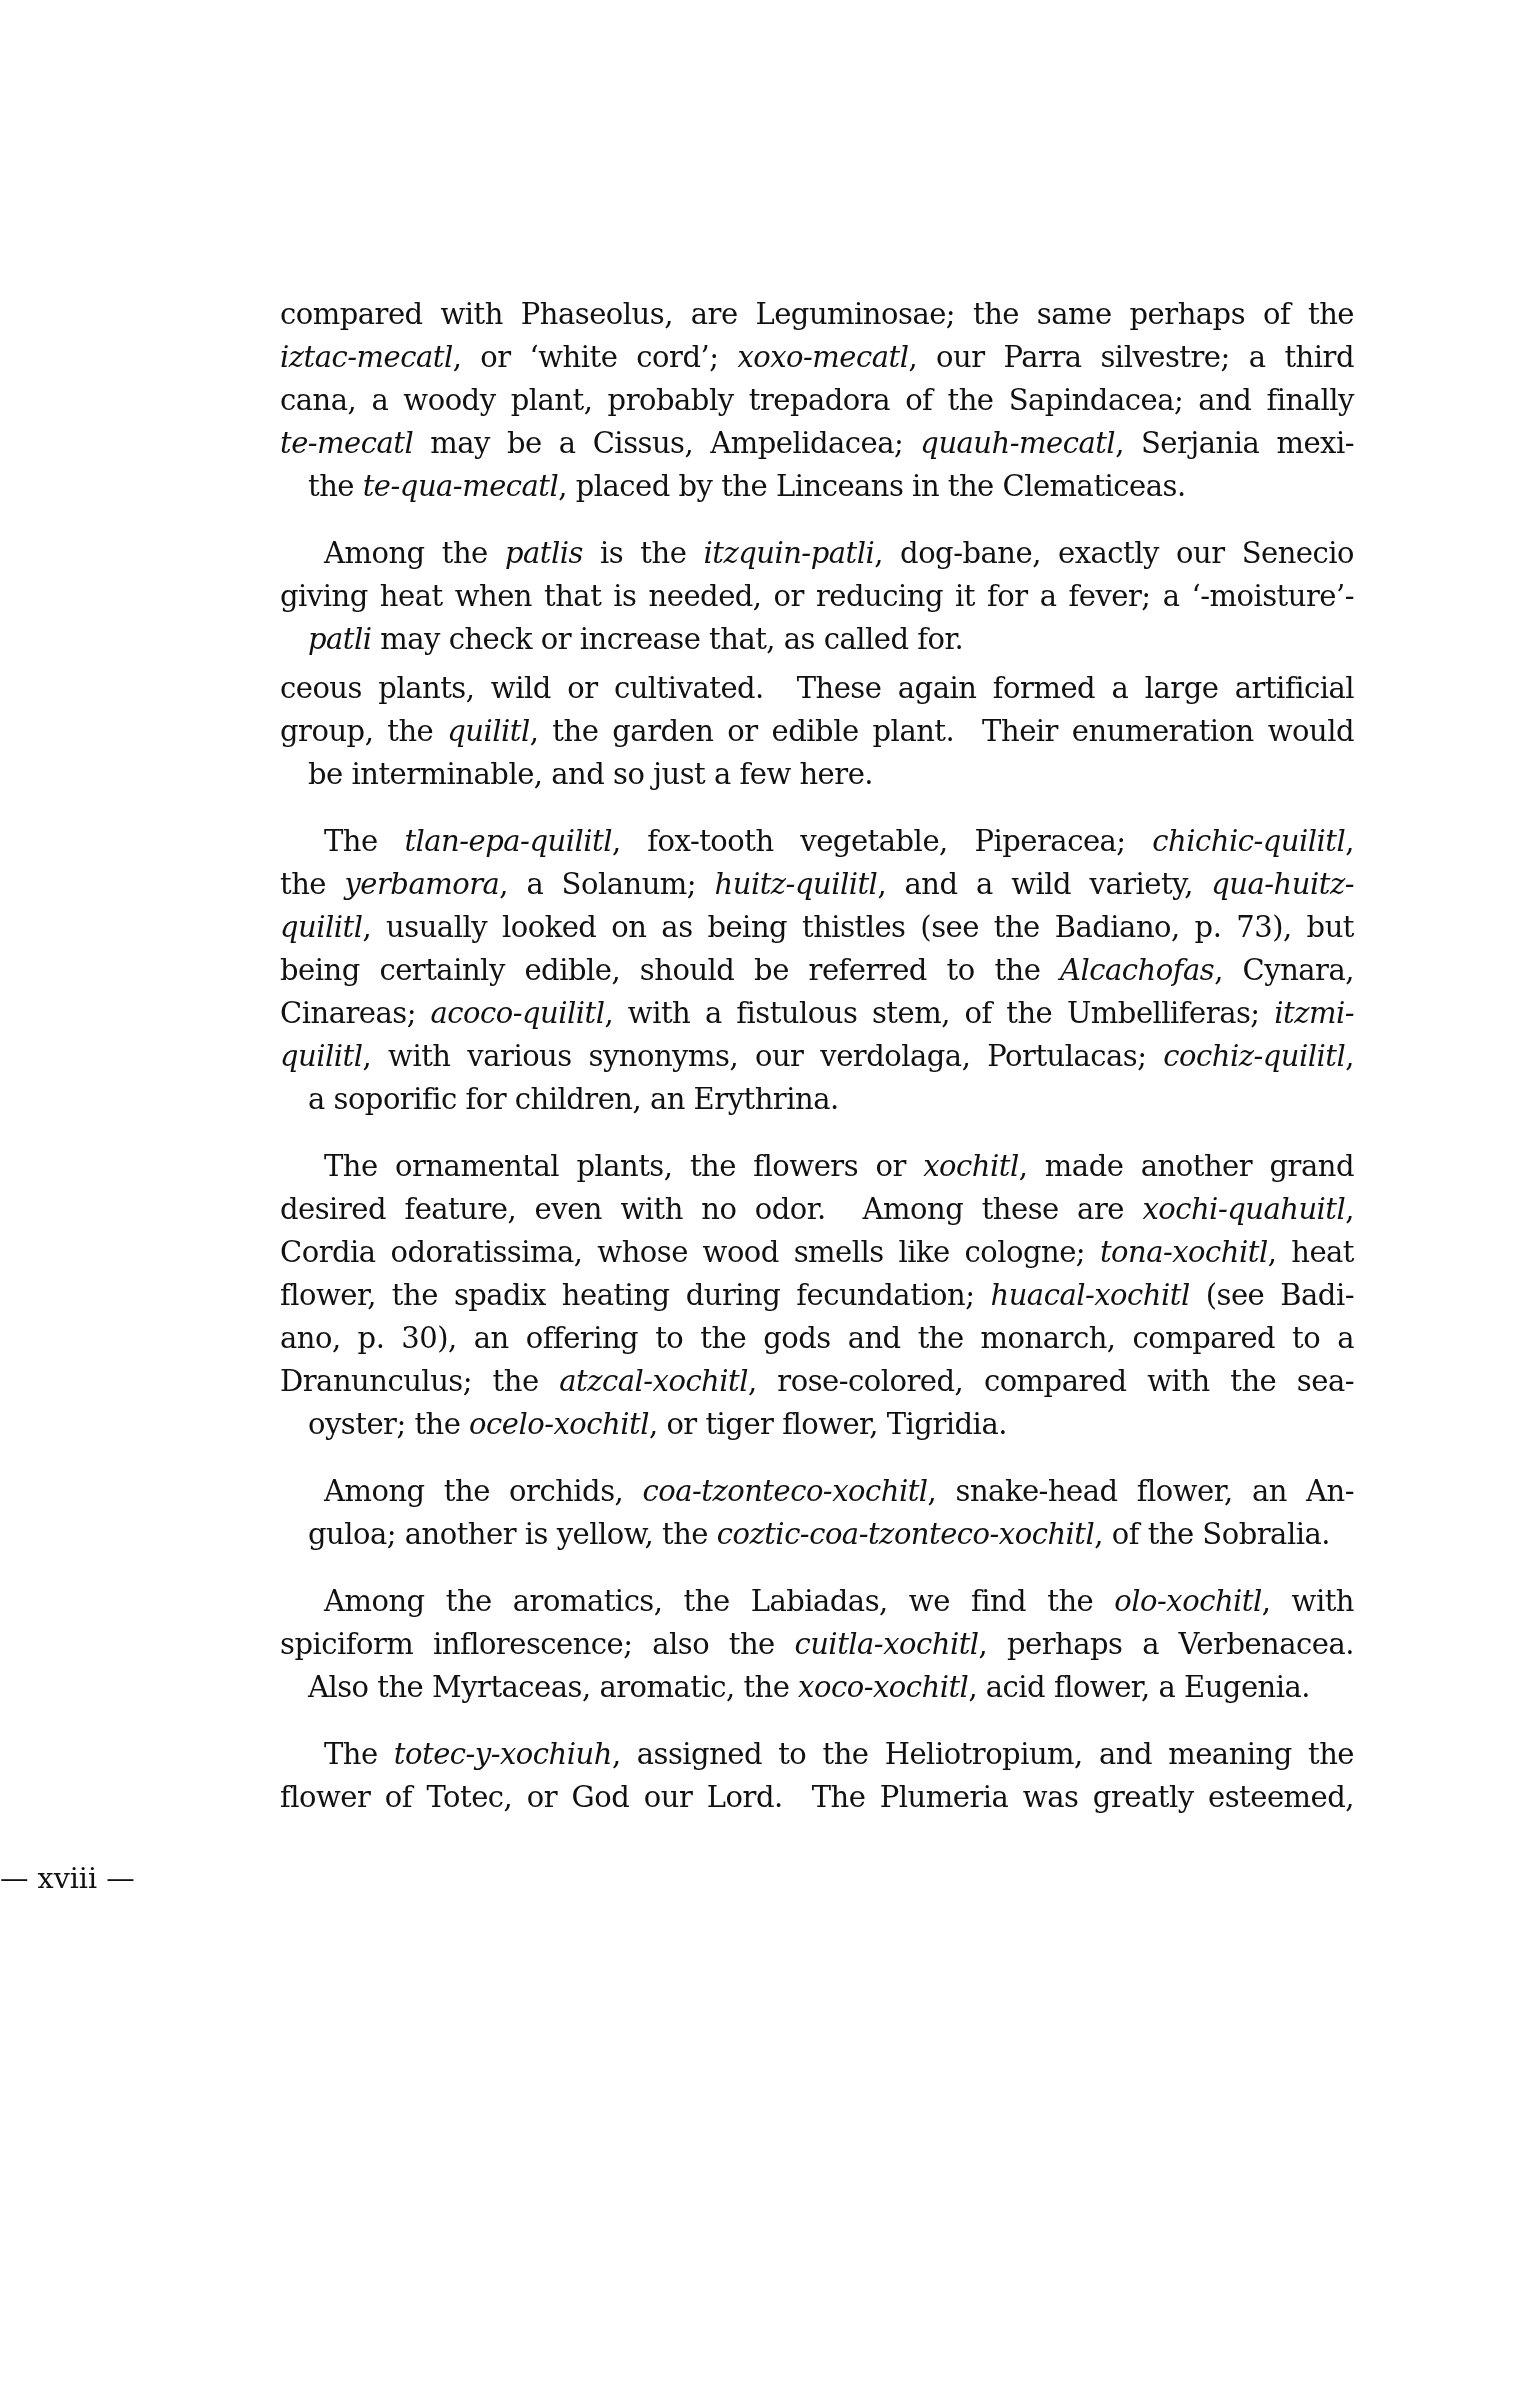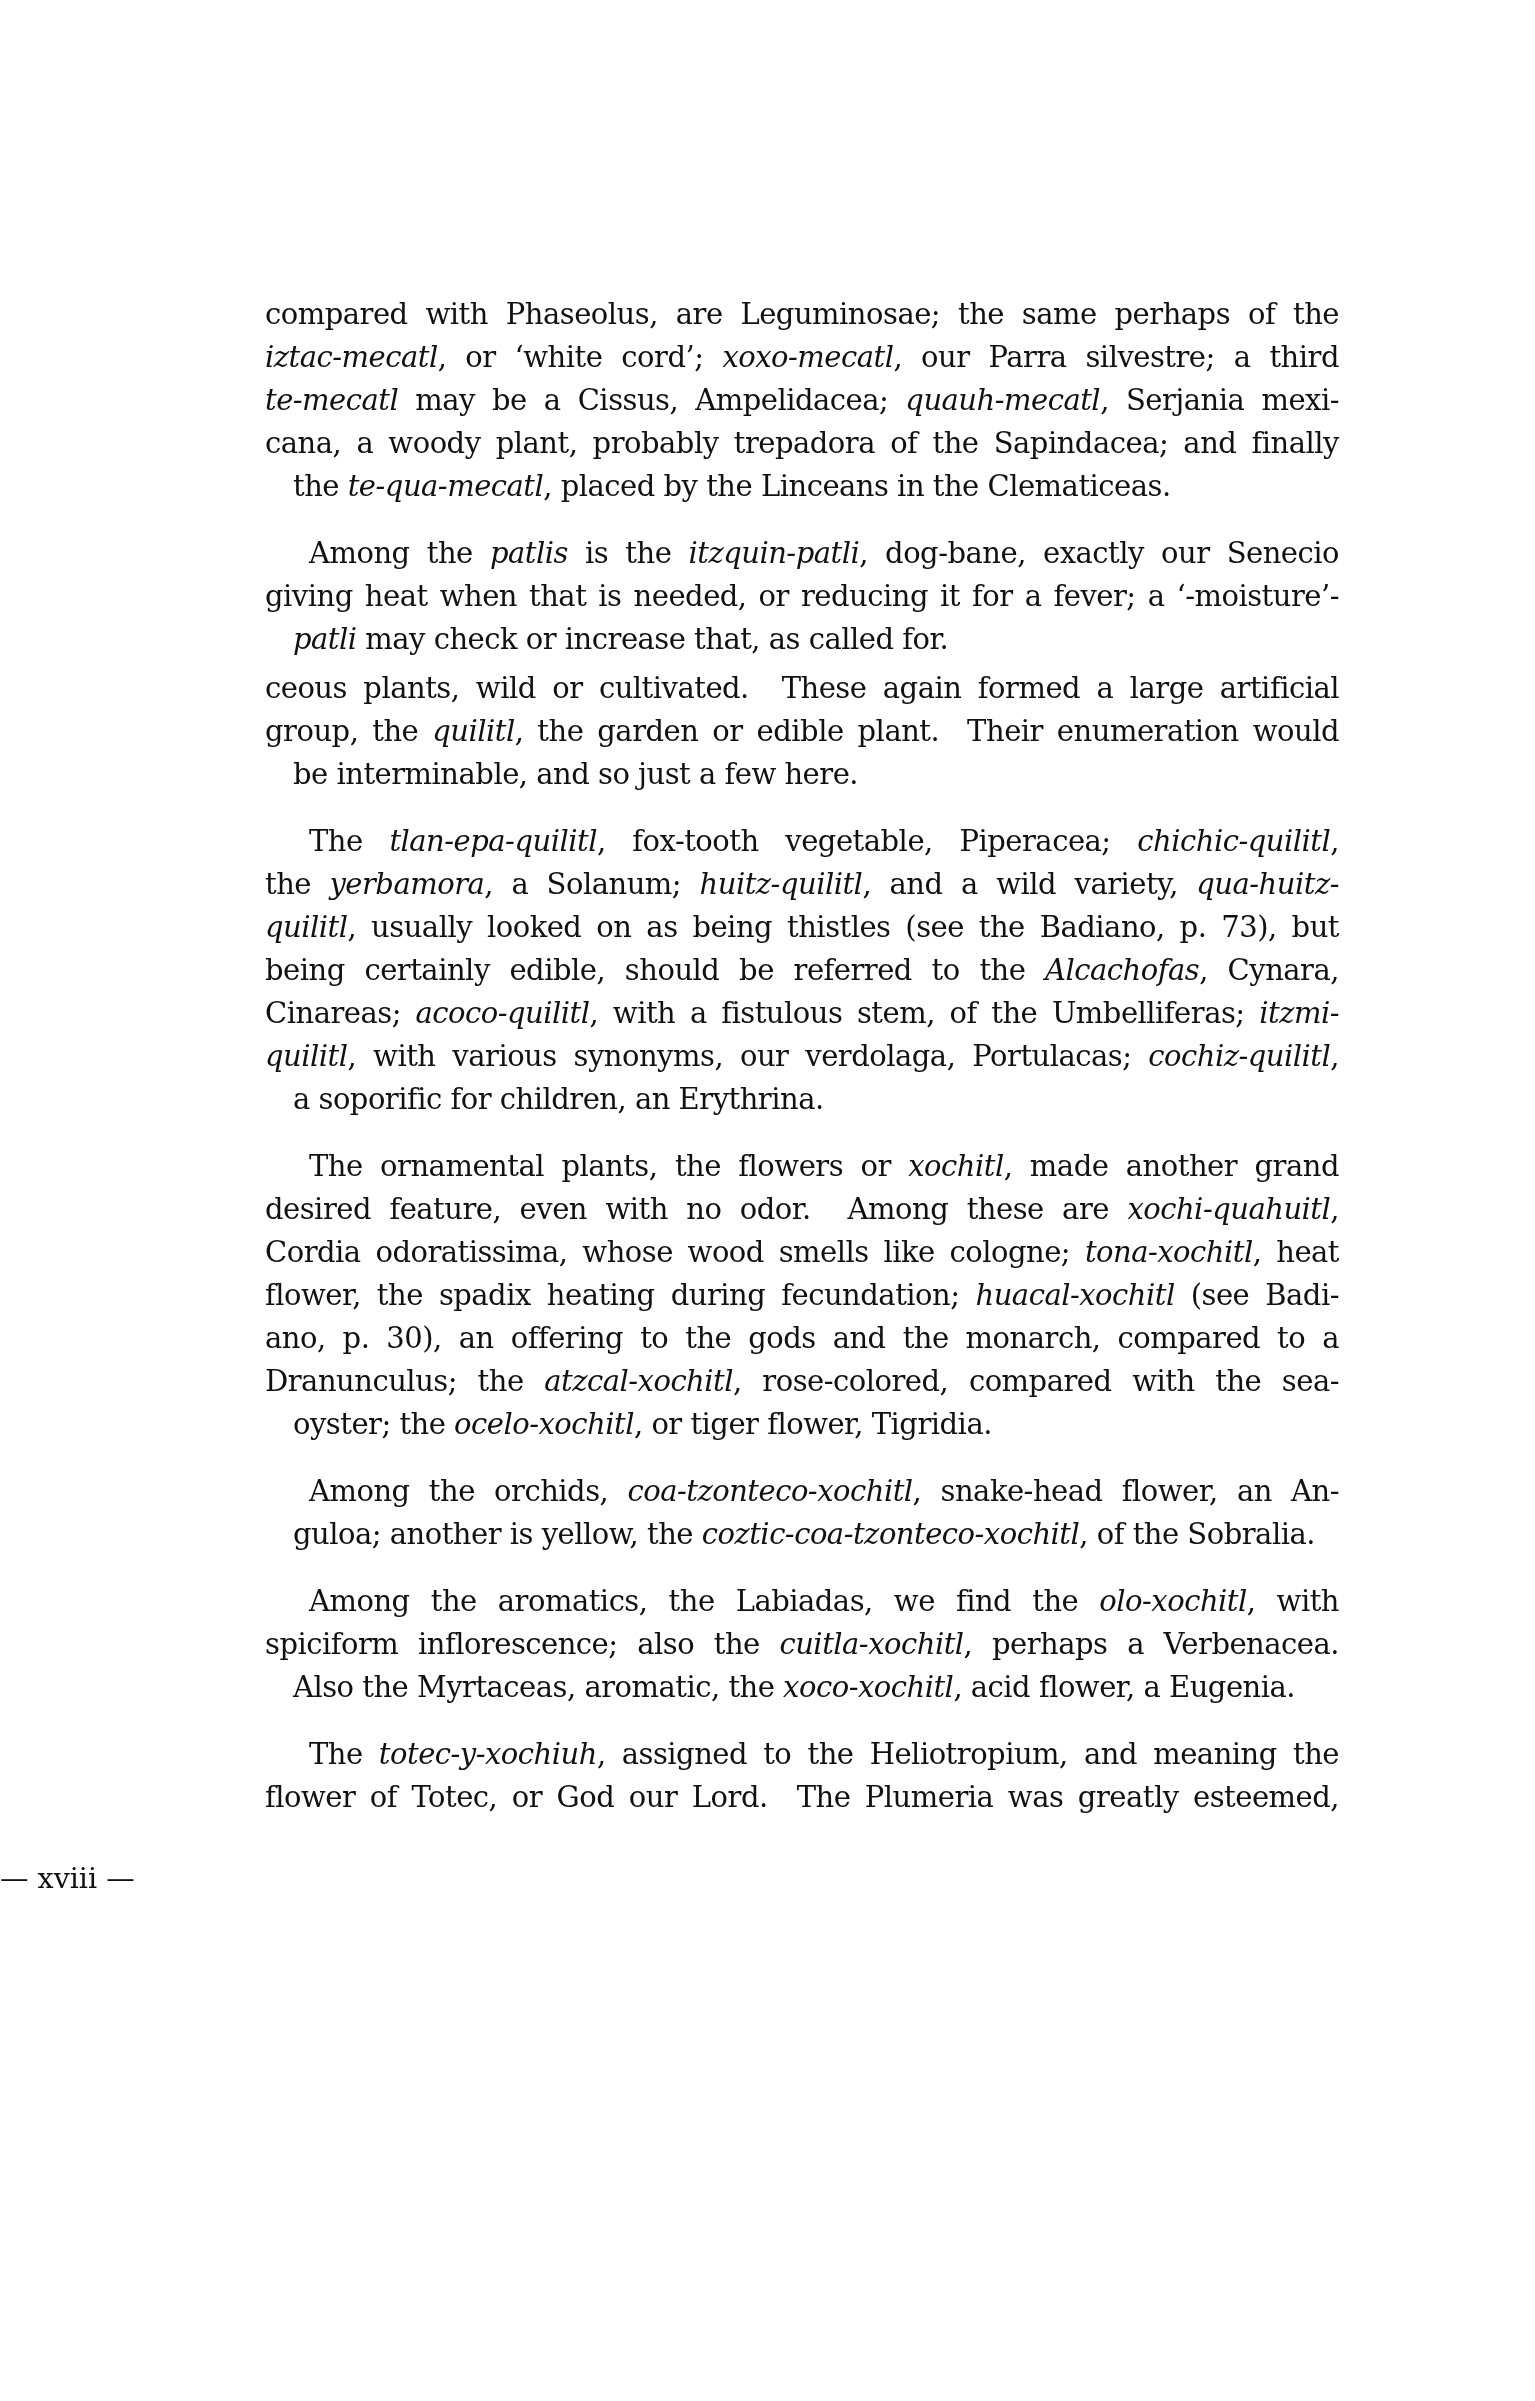--- a/index.html
+++ b/index.html
@@ -9,21 +9,21 @@
     }
     body {
       width: 1536px;
       height: 2401px;
       position: relative;
       overflow: hidden;
       color: #111111;
     }
     .page {
       position: absolute;
-      left: 265px;
+      left: 280px;
       top: 293px;
       width: 1074px;
       font-family: "DejaVu Serif", "Liberation Serif", serif;
       font-size: 29px;
       line-height: 43px;
       letter-spacing: -0.5px;
     }
     .para {
       margin: 0 0 6.3px 0;
     }
@@ -61,22 +61,22 @@
       color: #111111;
     }
   </style>
 </head>
 <body>
 
 <div class="page" id="page-body">
     <div class="para">
       <div class="line"><span>compared with Phaseolus, are Leguminosae; the same perhaps of the</span></div>
       <div class="line"><span class="it">iztac-mecatl</span><span>, or ‘white cord’; </span><span class="it">xoxo-mecatl</span><span>, our Parra silvestre; a third</span></div>
+      <div class="line"><span>cana, a woody plant, probably trepadora of the Sapindacea; and finally</span></div>
       <div class="line"><span class="it">te-mecatl</span><span> may be a Cissus, Ampelidacea; </span><span class="it">quauh-mecatl</span><span>, Serjania mexi-</span></div>
-      <div class="line"><span>cana, a woody plant, probably trepadora of the Sapindacea; and finally</span></div>
       <div class="line last"><span>the </span><span class="it">te-qua-mecatl</span><span>, placed by the Linceans in the Clematiceas.</span></div>
     </div>
     <div class="para">
       <div class="line indent"><span>Among the </span><span class="it">patlis</span><span> is the </span><span class="it">itzquin-patli</span><span>, dog-bane, exactly our Senecio</span></div>
       <div class="line"><span>giving heat when that is needed, or reducing it for a fever; a ‘-moisture’-</span></div>
       <div class="line last"><span class="it">patli</span><span> may check or increase that, as called for.</span></div>
     </div>
     <div class="para">
       <div class="line"><span>ceous plants, wild or cultivated.  These again formed a large artificial</span></div>
       <div class="line"><span>group, the </span><span class="it">quilitl</span><span>, the garden or edible plant.  Their enumeration would</span></div>

